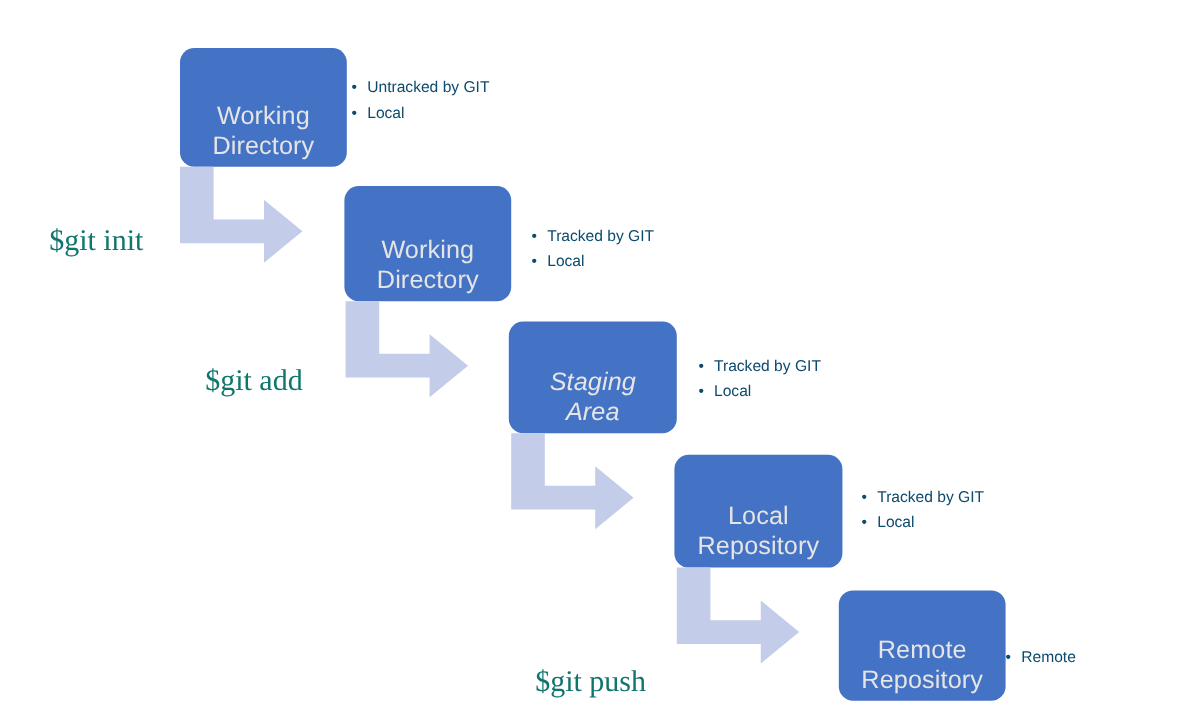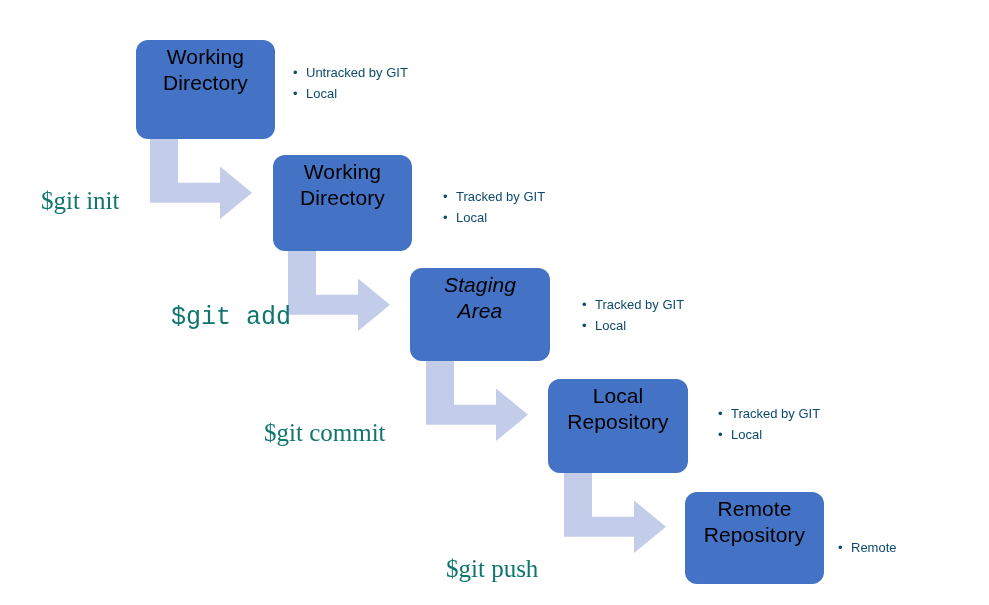--- a/index.html
+++ b/index.html
@@ -14,32 +14,33 @@
     position: relative;
     width: 989px;
     height: 605px;
     background: #ffffff;
     overflow: hidden;
   }
   .node-box {
     position: absolute;
     background: #4472C4;
     border-radius: 12px;
-    color: #000000;
+    color: #e5e5e5;
     display: flex;
-    align-items: flex-start;
+    align-items: flex-end;
     justify-content: center;
     text-align: center;
     font-family: "Liberation Sans", sans-serif;
     font-size: 21px;
     line-height: 1.22;
     font-weight: 400;
     letter-spacing: 0.1px;
     box-sizing: border-box;
     padding: 4px 6px;
+    margin-left: 14px;
   }
   .node-label {
     display: block;
     white-space: pre-line;
   }
   .arrow {
     position: absolute;
   }
   .arrow svg {
     display: block;
@@ -99,37 +100,36 @@
   <div class="bullets" style="left:443px; top:186px;">
     <span class="bullet-item">Tracked by GIT</span>
     <span class="bullet-item">Local</span>
   </div>
 
   <div class="arrow" style="left:288px; top:251px; width:102px; height:80px;">
     <svg width="102" height="80" viewBox="0 0 102 80" xmlns="http://www.w3.org/2000/svg">
       <path d="M0,0 L28,0 L28,51 L70,51 L70,32 L102,62.5 L70,93 L70,74 L0,74 Z" fill="#C3CCE8" transform="scale(1,0.86)"></path>
     </svg>
   </div>
-  <div class="cmd-label" style="left:171px; top:305px;font-family:Liberation Mono, monospace;">$git add</div>
+  <div class="cmd-label" style="left:171px; top:305px;">$git add</div>
 
   <div class="node-box" style="left:410px; top:268px; width:140px; height:93px;font-style:italic;">
     <span class="node-label">Staging
 Area</span>
   </div>
   <div class="bullets" style="left:582px; top:294px;">
     <span class="bullet-item">Tracked by GIT</span>
     <span class="bullet-item">Local</span>
   </div>
 
   <div class="arrow" style="left:426px; top:361px; width:102px; height:80px;">
     <svg width="102" height="80" viewBox="0 0 102 80" xmlns="http://www.w3.org/2000/svg">
       <path d="M0,0 L28,0 L28,51 L70,51 L70,32 L102,62.5 L70,93 L70,74 L0,74 Z" fill="#C3CCE8" transform="scale(1,0.86)"></path>
     </svg>
   </div>
-  <div class="cmd-label" style="left:264px; top:420px;">$git commit</div>
 
   <div class="node-box" style="left:548px; top:379px; width:140px; height:94px;">
     <span class="node-label">Local
 Repository</span>
   </div>
   <div class="bullets" style="left:718px; top:403px;">
     <span class="bullet-item">Tracked by GIT</span>
     <span class="bullet-item">Local</span>
   </div>
 

